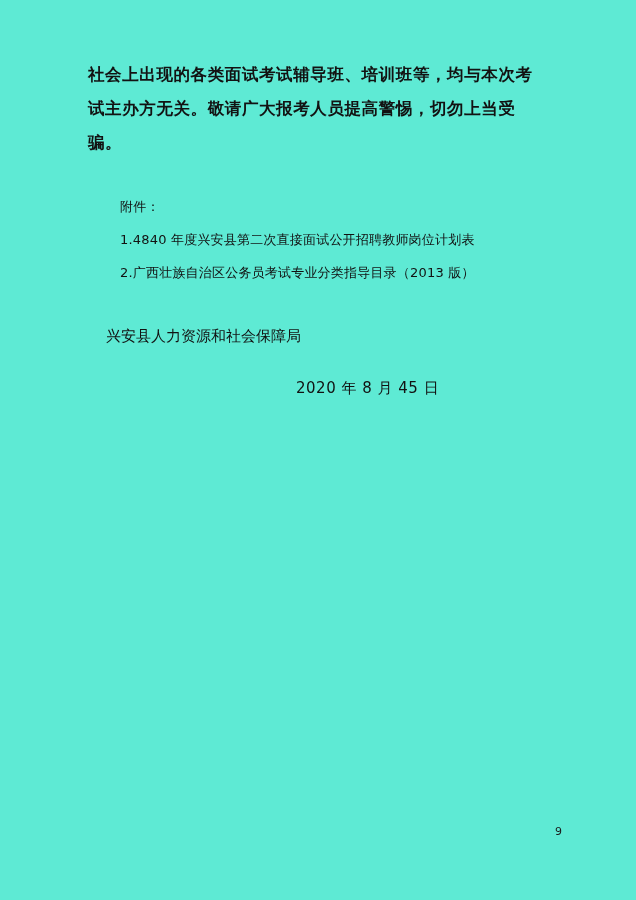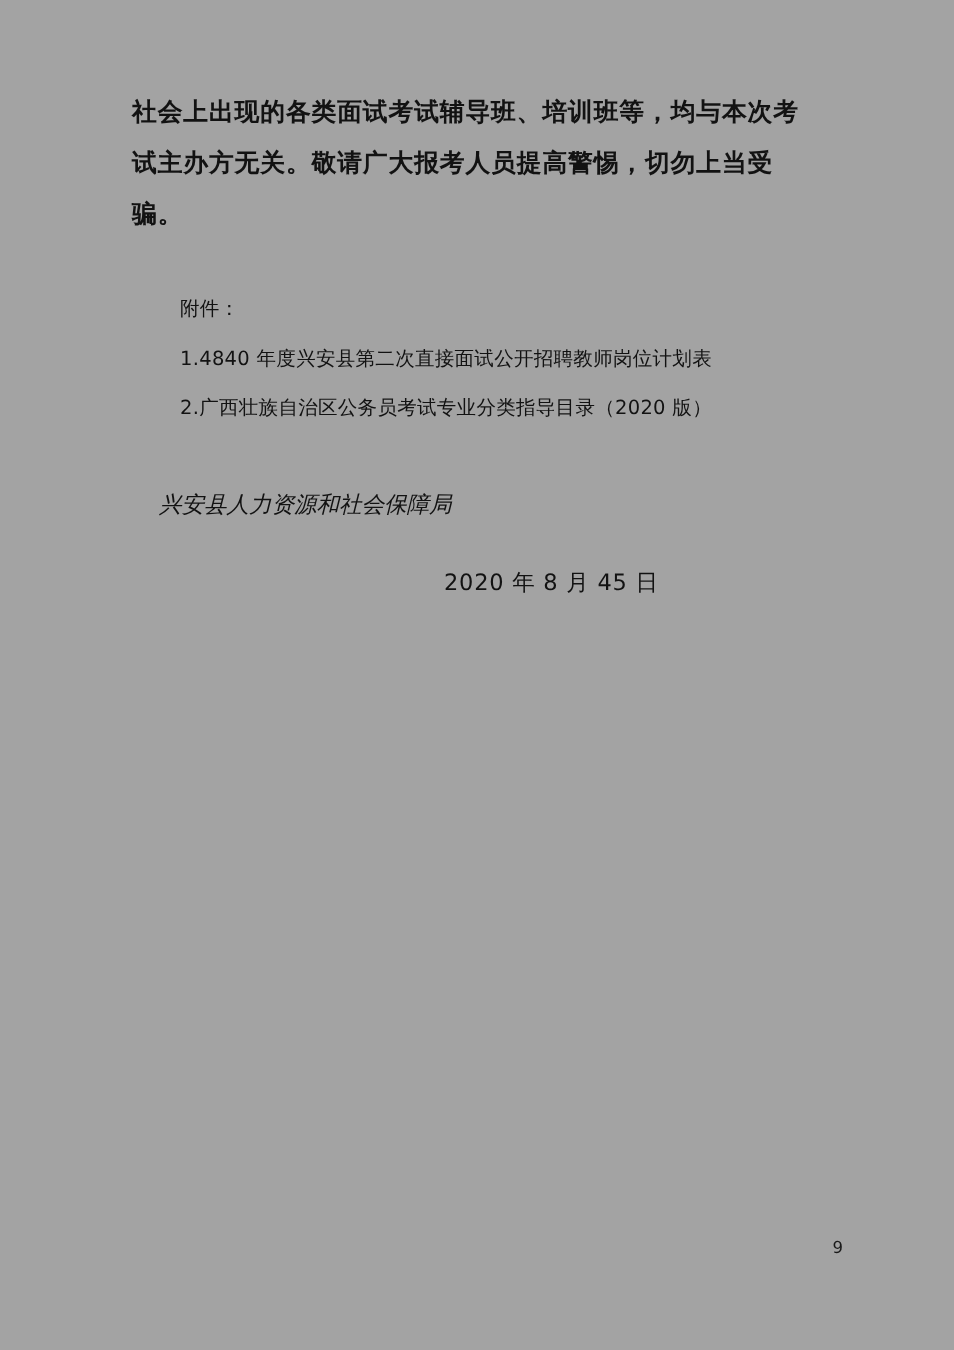--- a/index.html
+++ b/index.html
@@ -4,21 +4,21 @@
 <style>
   html, body {
     margin: 0;
     padding: 0;
     background: #7a7a7a;
   }
   .page {
     position: relative;
     width: 636px;
     height: 900px;
-    background: #a3a3a3;
+    background: #5eead4;
     margin: 0 auto;
     overflow: hidden;
     box-sizing: border-box;
   }
   .content {
     position: absolute;
     left: 88px;
     top: 58px;
     width: 460px;
   }
@@ -45,21 +45,20 @@
     margin-top: 32px;
     font-family: "DejaVu Sans", "Liberation Sans", sans-serif;
     font-size: 15px;
     line-height: 30px;
     color: #121212;
     padding-left: 18px;
   }
   .sig-row {
     display: flex;
     align-items: center;
-    font-style: italic;
   }
   .sig-left { white-space: pre; }
   .sig-spacer { width: 66px; }
   .sig-right { white-space: pre; }
 
   .date-row {
     margin-top: 28px;
     font-family: "DejaVu Sans", "Liberation Sans", sans-serif;
     font-size: 15px;
     color: #121212;
@@ -84,21 +83,21 @@
   <div class="content">
 
     <div class="para bold-head">社会上出现的各类面试考试辅导班、培训班等，均与本次考试主办方无关。敬请广大报考人员提高警惕，切勿上当受骗。</div>
 
     <div class="gap-large"></div>
 
     <div class="para indent-2">附件：</div>
 
     <div class="para indent-2">1.4840 年度兴安县第二次直接面试公开招聘教师岗位计划表</div>
 
-    <div class="para indent-2">2.广西壮族自治区公务员考试专业分类指导目录（2020 版）</div>
+    <div class="para indent-2">2.广西壮族自治区公务员考试专业分类指导目录（2013 版）</div>
 
 
     <div class="signature">
       <div class="sig-row">
         <span class="sig-left">兴安县人力资源和社会保障局</span>
         <span class="sig-spacer"></span>
       </div>
     </div>
 
     <div class="date-row">2020 年 8 月 45 日</div>

